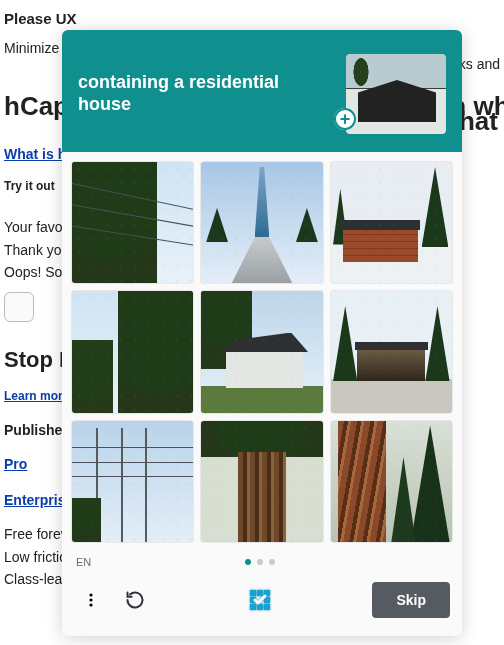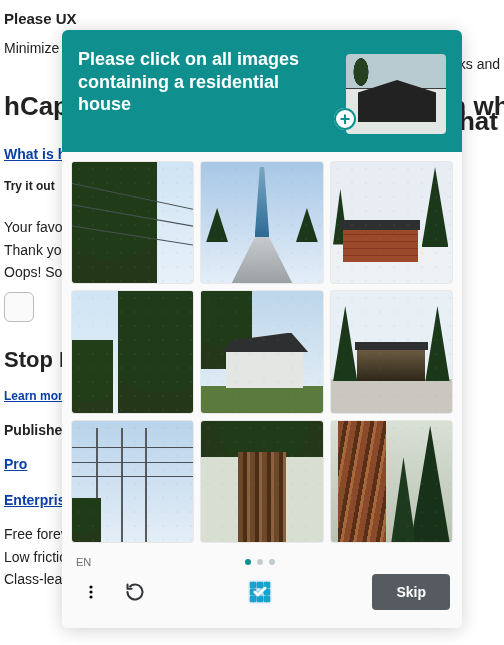--- a/index.html
+++ b/index.html
@@ -101,21 +101,21 @@
   .house { position:absolute; bottom:18%; background:#dadfdc;}
   .roof  { position:absolute; background:#2e2f30;}
   .brick { background: repeating-linear-gradient(0deg,#9a4a2a 0 6px,#86371d 6px 7px);}
   .lawn  { position:absolute; left:0; right:0; bottom:0; height:22%; background:#5a7b3d;}
   .bark  { background: repeating-linear-gradient(90deg,#6d4829 0 5px,#4a2d14 5px 9px,#8a6240 9px 12px);}
   
   .cap-footer {
     padding: 6px 12px 14px;
     display: grid;
     grid-template-rows: 16px 44px;
-    gap: 0;
+    gap: 8px;
     background:#fafafa;
   }
   .lang-row { display:flex; align-items:center; justify-content:space-between; font-size: 11px; color:#6a6e72; padding: 0 2px;}
   .dots { display:flex; gap:6px; justify-content:center; flex:1;}
   .dot { width:6px; height:6px; border-radius:50%; background:#c4cbcf;}
   .dot.active{ background:#0f8f8d;}
   .ctrl-row { display:flex; align-items:center; justify-content:space-between;}
   .left-ctrls { display:flex; gap:18px; align-items:center; padding-left:4px;}
   .icon-btn { width:26px; height:26px; display:flex; align-items:center; justify-content:center; cursor:pointer; color:#303438;}
   .brand { width:32px; height:32px; }
@@ -149,21 +149,21 @@
 </div>
 <div class="bg-right">
   <span>sks and</span>
   <span class="nw">on what</span>
 </div>
 
 <div class="captcha">
   <div class="cap-header">
     <div class="txt">
       <div class="line1">
-        <span>Please click on all images</span><br>
+        <br>
         <span>containing a residential house</span>
       </div>
     </div>
     <div class="example-wrap">
       <div class="example-img"></div>
       <div class="plus-badge">+</div>
     </div>
   </div>
 
   <div class="grid">

